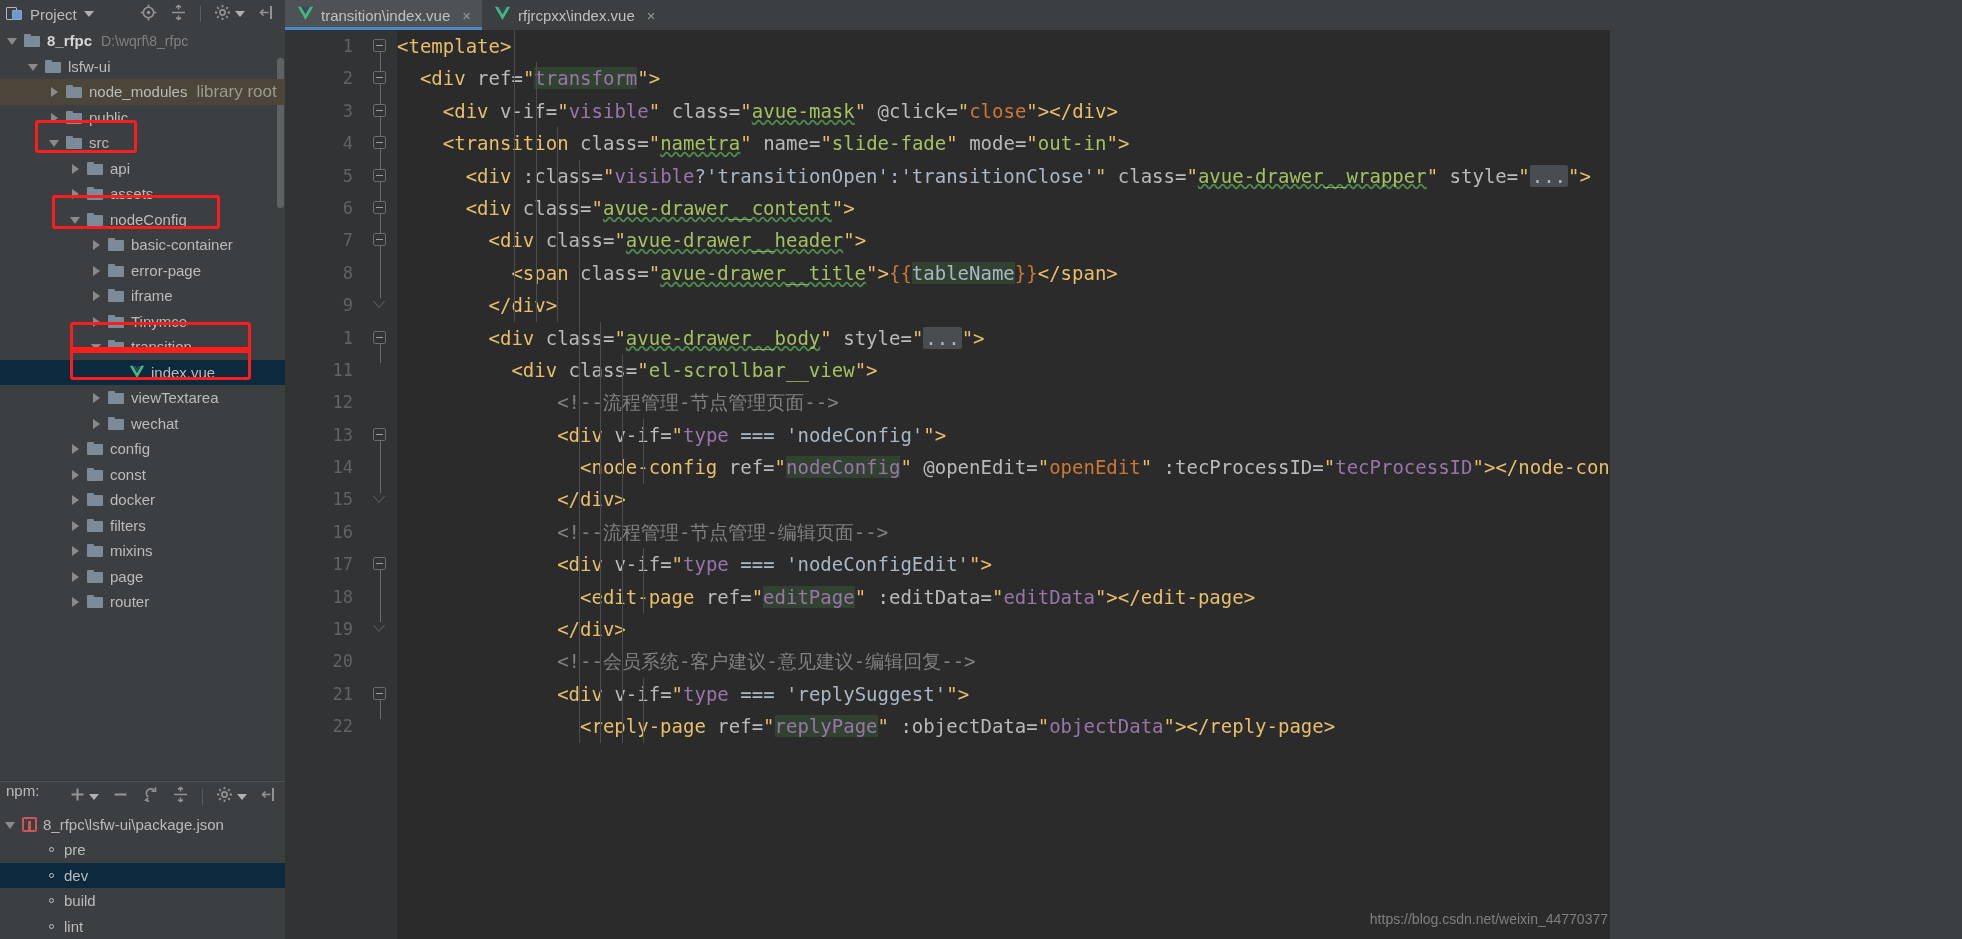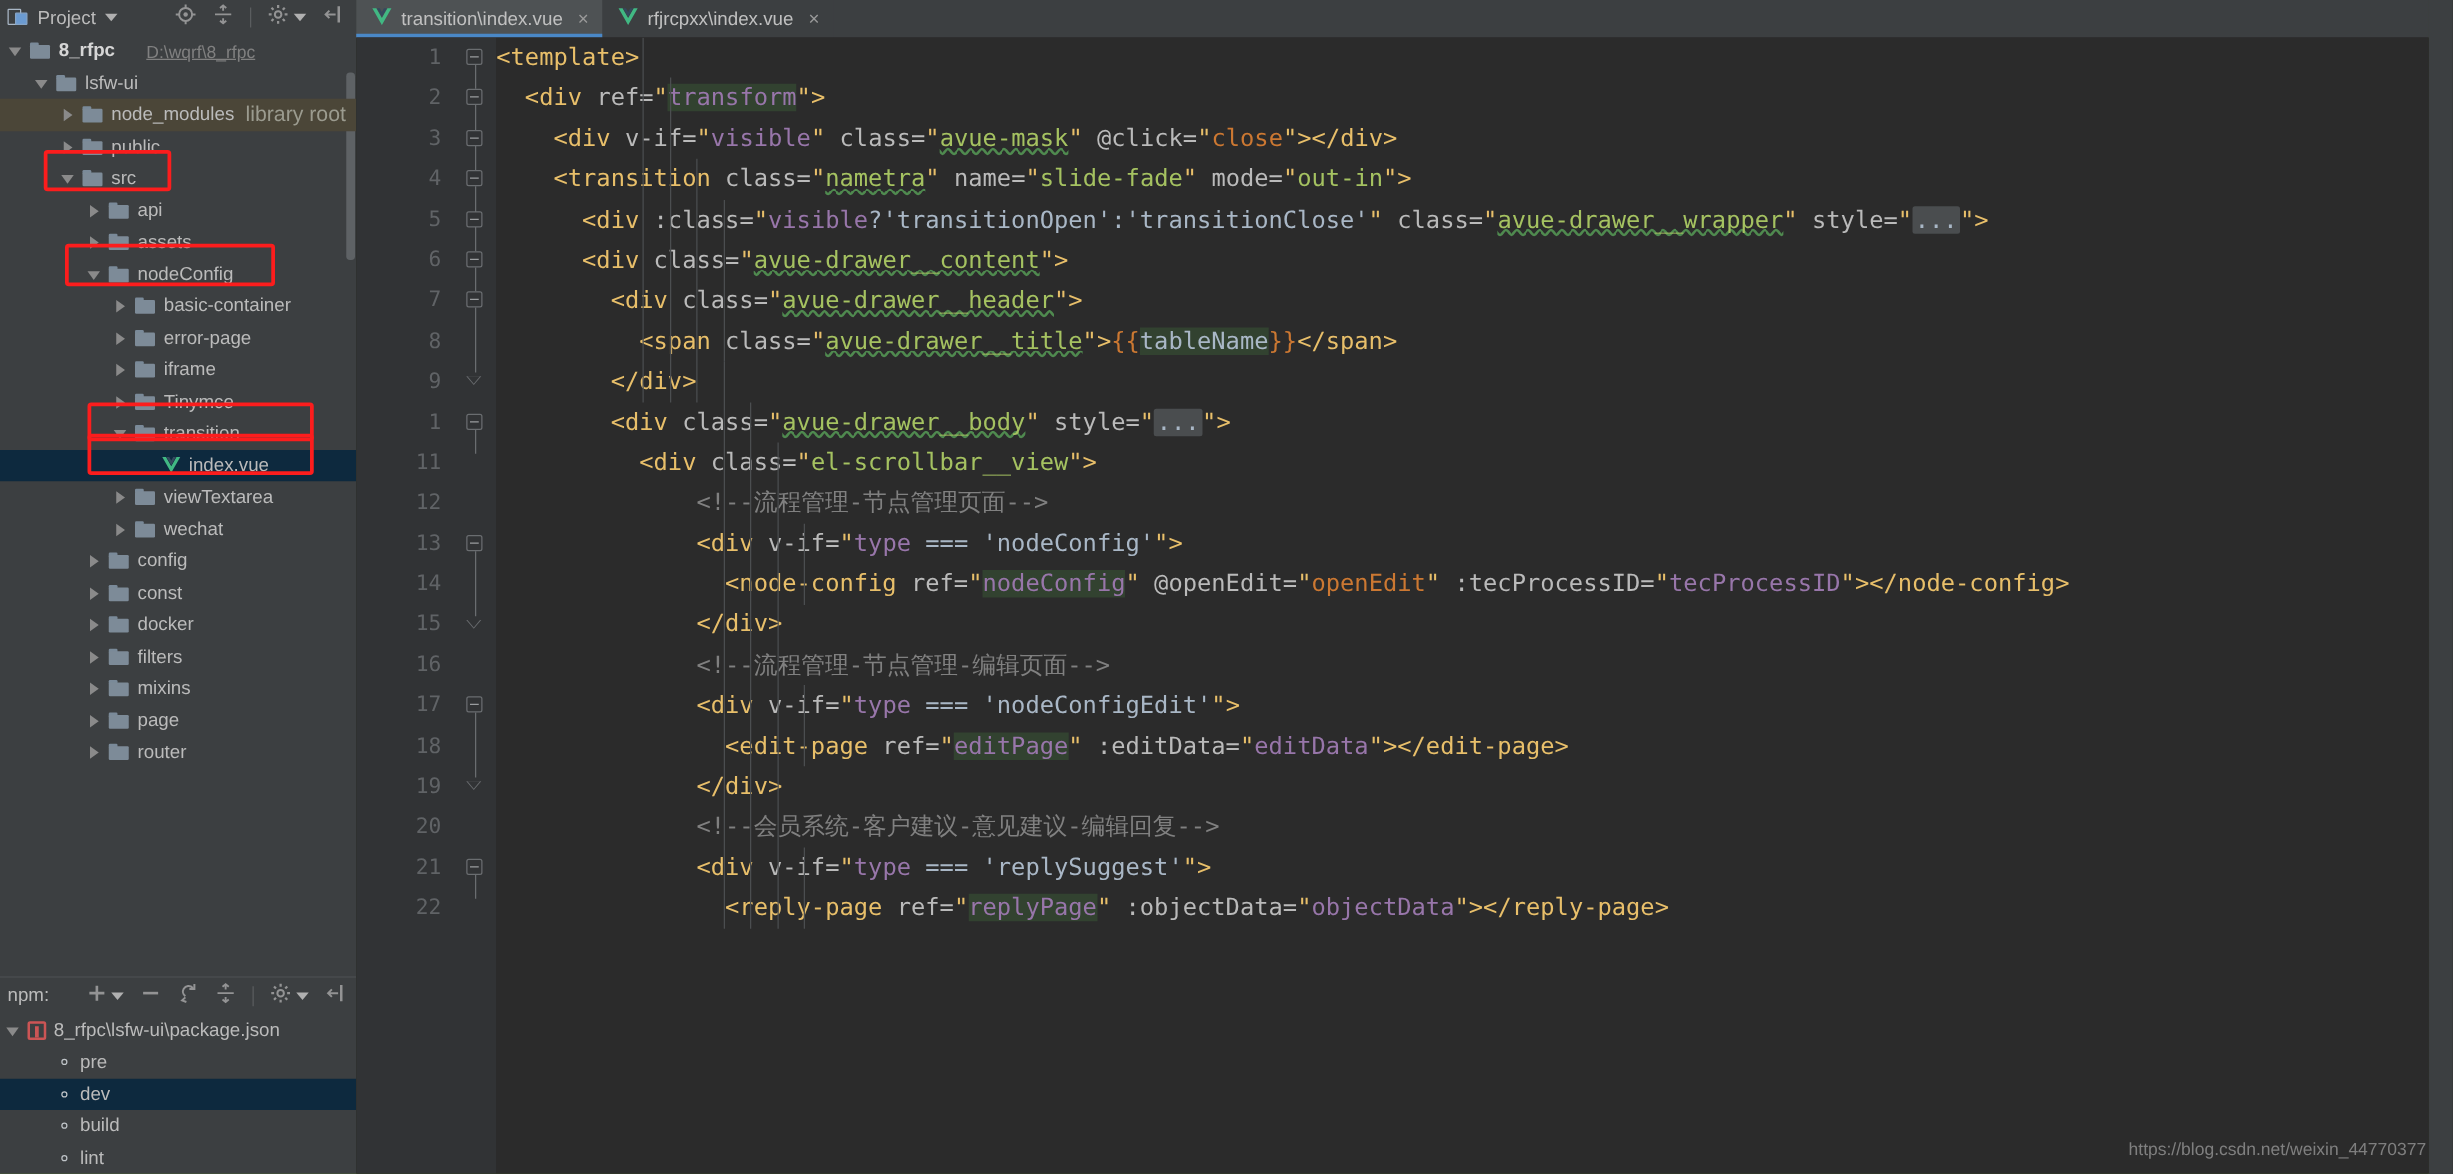--- a/index.html
+++ b/index.html
@@ -1,21 +1,21 @@
 <!DOCTYPE html>
 <html><head>
 <meta charset="utf-8">
 <style>
   html,body{margin:0;padding:0;background:#3c3f41;}
   body{
     width:1962px;height:939px;overflow:hidden;
     font-family:"Liberation Sans",sans-serif;
     -webkit-font-smoothing:antialiased;
   }
-  .ide{position:relative;width:1943px;height:939px;display:flex;background:#84cc16;}
+  .ide{position:relative;width:1610px;height:939px;display:flex;background:#84cc16;}
 
   
   .left{width:285px;height:939px;background:#3c3f41;display:flex;flex-direction:column;position:relative;flex:0 0 285px;}
 
   .proj-header{height:28px;background:#3c3f41;display:flex;align-items:center;padding:0 6px;flex:0 0 28px;position:relative;}
   .proj-title{display:flex;align-items:center;gap:7px;color:#bbbbbb;font-size:15px;}
   .proj-icon{width:17px;height:16px;position:relative;flex:0 0 17px;}
   .proj-icon .b1{position:absolute;left:0;top:1px;width:11px;height:13px;border:1.6px solid #a9b7c6;background:#3c3f41;border-radius:1px;box-sizing:border-box;}
   .proj-icon .b2{position:absolute;left:6px;top:4px;width:10px;height:10px;background:#6b9bd2;border:1.4px solid #86a5c7;box-sizing:border-box;border-radius:1px;}
   .caret-dn{width:0;height:0;border-left:5px solid transparent;border-right:5px solid transparent;border-top:6px solid #b0b0b0;}
@@ -34,27 +34,27 @@
   .fld{width:17px;height:13px;flex:0 0 17px;position:relative;margin-right:6px;}
   .fld::before{content:"";position:absolute;left:0;top:0;width:7px;height:3px;background:#7a8a99;border-radius:1px 1px 0 0;}
   .fld::after{content:"";position:absolute;left:0;top:2px;width:16px;height:11px;background:#8architecture;background:#7d8b98;border-radius:1px;}
   .vueic{width:16px;height:14px;flex:0 0 16px;margin-right:6px;position:relative;}
   .vueic svg{display:block;}
   .jsonic{width:15px;height:15px;flex:0 0 15px;margin-right:6px;border:2px solid #cc5555;border-radius:2px;box-sizing:border-box;position:relative;background:#3c3f41;}
   .jsonic::after{content:"";position:absolute;left:4px;top:2px;width:3px;height:9px;background:#cc5555;}
   .bullet{width:14px;flex:0 0 14px;margin-right:6px;display:flex;align-items:center;justify-content:center;}
   .bullet::after{content:"";width:5px;height:5px;border:1.4px solid #bfc4c8;border-radius:50%;box-sizing:border-box;}
   .lbl-bold{font-weight:bold;color:#d6d6d6;}
-  .dim{color:#808080;margin-left:25px;font-size:14px;text-decoration:underline;}
+  .dim{color:#808080;margin-left:9px;font-size:14px;}
   .dim2{color:#9b9b8f;margin-left:9px;font-size:17px;}
 
   .scrollbar{position:absolute;right:1px;top:30px;width:7px;height:150px;background:#5e6265;border-radius:3px;}
 
   
-  .npm-hdr{height:30px;flex:0 0 30px;display:flex;align-items:center;padding:0 6px;border-top:1px solid #4e5254;background:#3c3f41;}
+  .npm-hdr{height:30px;flex:0 0 30px;display:flex;padding:0 6px;border-top:1px solid #4e5254;background:#3c3f41;}
   .npm-lbl{color:#bbbbbb;font-size:15px;}
   .npm-tools{margin-left:auto;display:flex;align-items:center;gap:13px;padding-right:2px;}
   .npm-body{flex:0 0 auto;background:#3c3f41;}
 
   
   .redbox{position:absolute;border:3px solid #fc1d1d;border-radius:3px;pointer-events:none;z-index:40;}
 
   
   .editor{flex:1 1 auto;position:relative;background:#2b2b2b;display:flex;flex-direction:column;min-width:0;}
   .tabbar{height:30px;flex:0 0 30px;background:#3c3f41;display:flex;align-items:stretch;}

